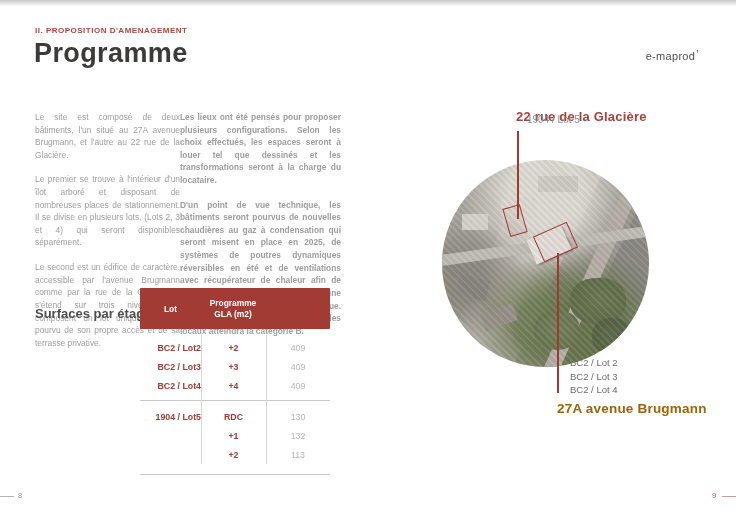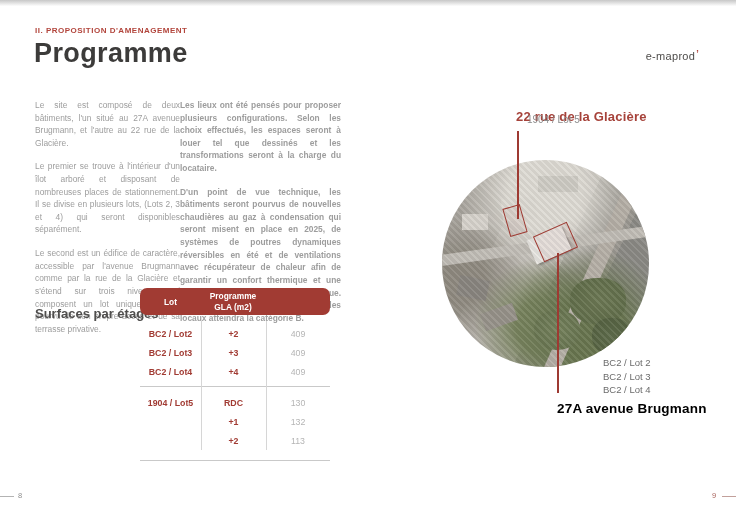--- a/index.html
+++ b/index.html
@@ -16,54 +16,54 @@
   .page-title{position:absolute;left:34px;top:38px;margin:0;font-size:27px;font-weight:bold;
     letter-spacing:.4px;color:#3c3b3a;}
 
   
   .logo{position:absolute;right:37px;top:24px;font-size:11px;color:#4e4c4a;letter-spacing:.3px;margin-top:24px;}
   .logo .mark{color:#b2453c;font-size:9px;vertical-align:4px;margin-left:1px;font-weight:bold;}
 
   
   .col{position:absolute;top:99px;font-size:8.4px;line-height:1.5;color:#9d9d9d;
     text-align:justify;}
-  .col p{margin:0 0 11px 0;}
+  .col p{margin:12px 0 11px 0;}
   .col1{left:35px;width:145px;}
   .col2{left:180px;width:161px;font-weight:bold;}
 
   
   .bh-title{position:absolute;left:35px;top:288px;font-size:15px;font-weight:bold;color:#a6423a;}
   .bh-sub{position:absolute;left:35px;top:306px;font-size:13px;font-weight:bold;color:#4f4e4d;}
 
   
   .table{position:absolute;left:140px;top:288px;width:190px;}
-  .thead{height:27px;background:#a13b33;display:flex;align-items:center;border-radius:7px;}
+  .thead{height:41px;background:#a13b33;display:flex;align-items:center;border-radius:1px;}
   .th{color:#ffffff;font-size:8.4px;font-weight:bold;display:flex;align-items:center;
     justify-content:center;text-align:center;height:100%;}
   .th0{width:61px}.th1{width:65px}.th2{width:64px}
   .th2 span{display:inline-block;width:50px;line-height:1.25;}
   .tbody{position:relative;padding-top:9px;}
   .vline{position:absolute;top:6px;height:129px;width:1px;background:#d6d6d6;}
   .v1{left:61px}.v2{left:126px}
   .tr{height:19px;display:flex;align-items:center;}
   .td{text-align:center;font-size:8.8px;}
-  .c0{width:61px;color:#a13b33;font-weight:bold;}
+  .c0{width:61px;color:#a13b33;font-weight:bold;text-align:right;}
   .c1{width:65px;color:#a13b33;font-weight:bold;}
   .c2{width:64px;color:#b5b5b5;}
   .hline{height:1px;background:#c9c9c9;margin:5px 0 6px 0;}
   .hline.bottom{margin-top:10px;margin-bottom:0;}
 
   
   .glaciere-title{position:absolute;left:516px;top:109px;font-size:13px;font-weight:bold;
     color:#a6423a;letter-spacing:.2px;}
   .glaciere-sub{position:absolute;left:527px;top:114px;font-size:10px;color:#8c8c8c;}
   .brugmann-lots{position:absolute;left:570px;top:356px;font-size:9.5px;line-height:13.5px;
-    color:#6b6b6b;margin-left:33px;}
+    color:#6b6b6b;}
   .brugmann-title{position:absolute;left:557px;top:401px;font-size:13.5px;font-weight:bold;
-    color:#000000;letter-spacing:.2px;}
+    color:#a16207;letter-spacing:.2px;}
 
   
   .leader{position:absolute;width:2px;background:#9e3a32;z-index:5;}
   .l1{left:517px;top:131px;height:88px;}
   .l2{left:557px;top:253px;height:140px;}
 
   
   .photo{position:absolute;left:442px;top:160px;width:207px;height:207px;border-radius:50%;
     overflow:hidden;z-index:1;
     background:

